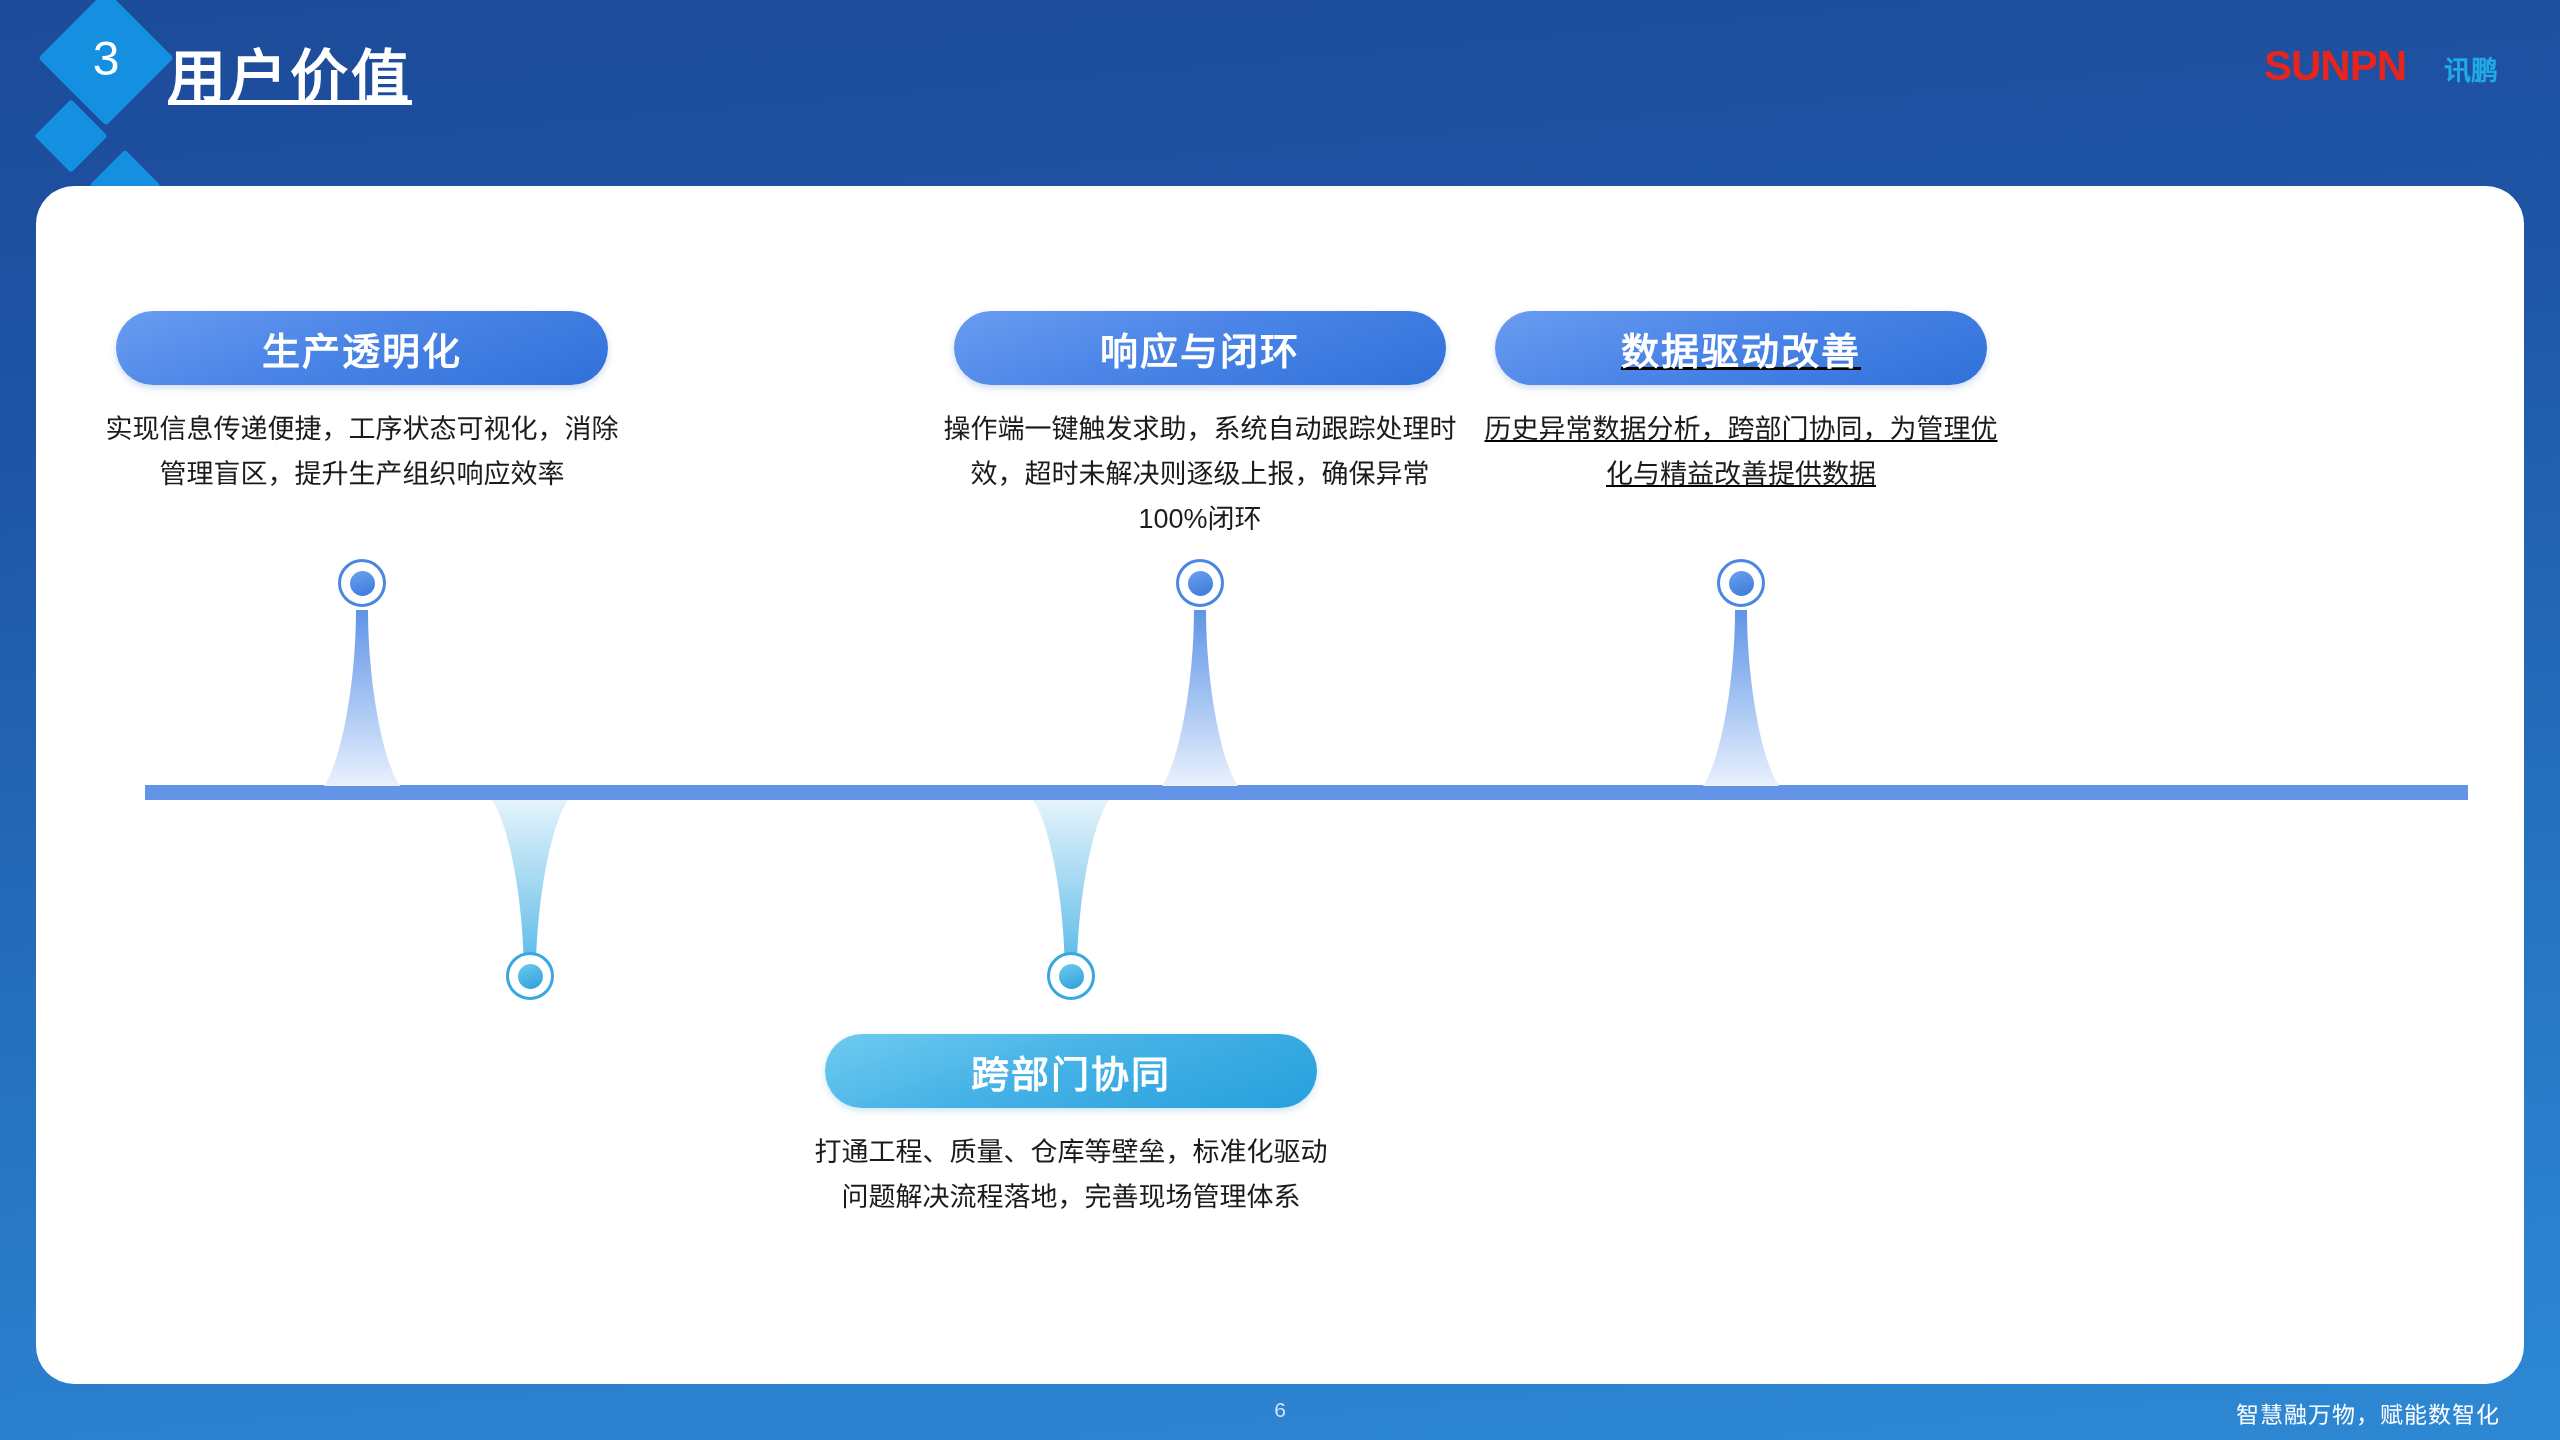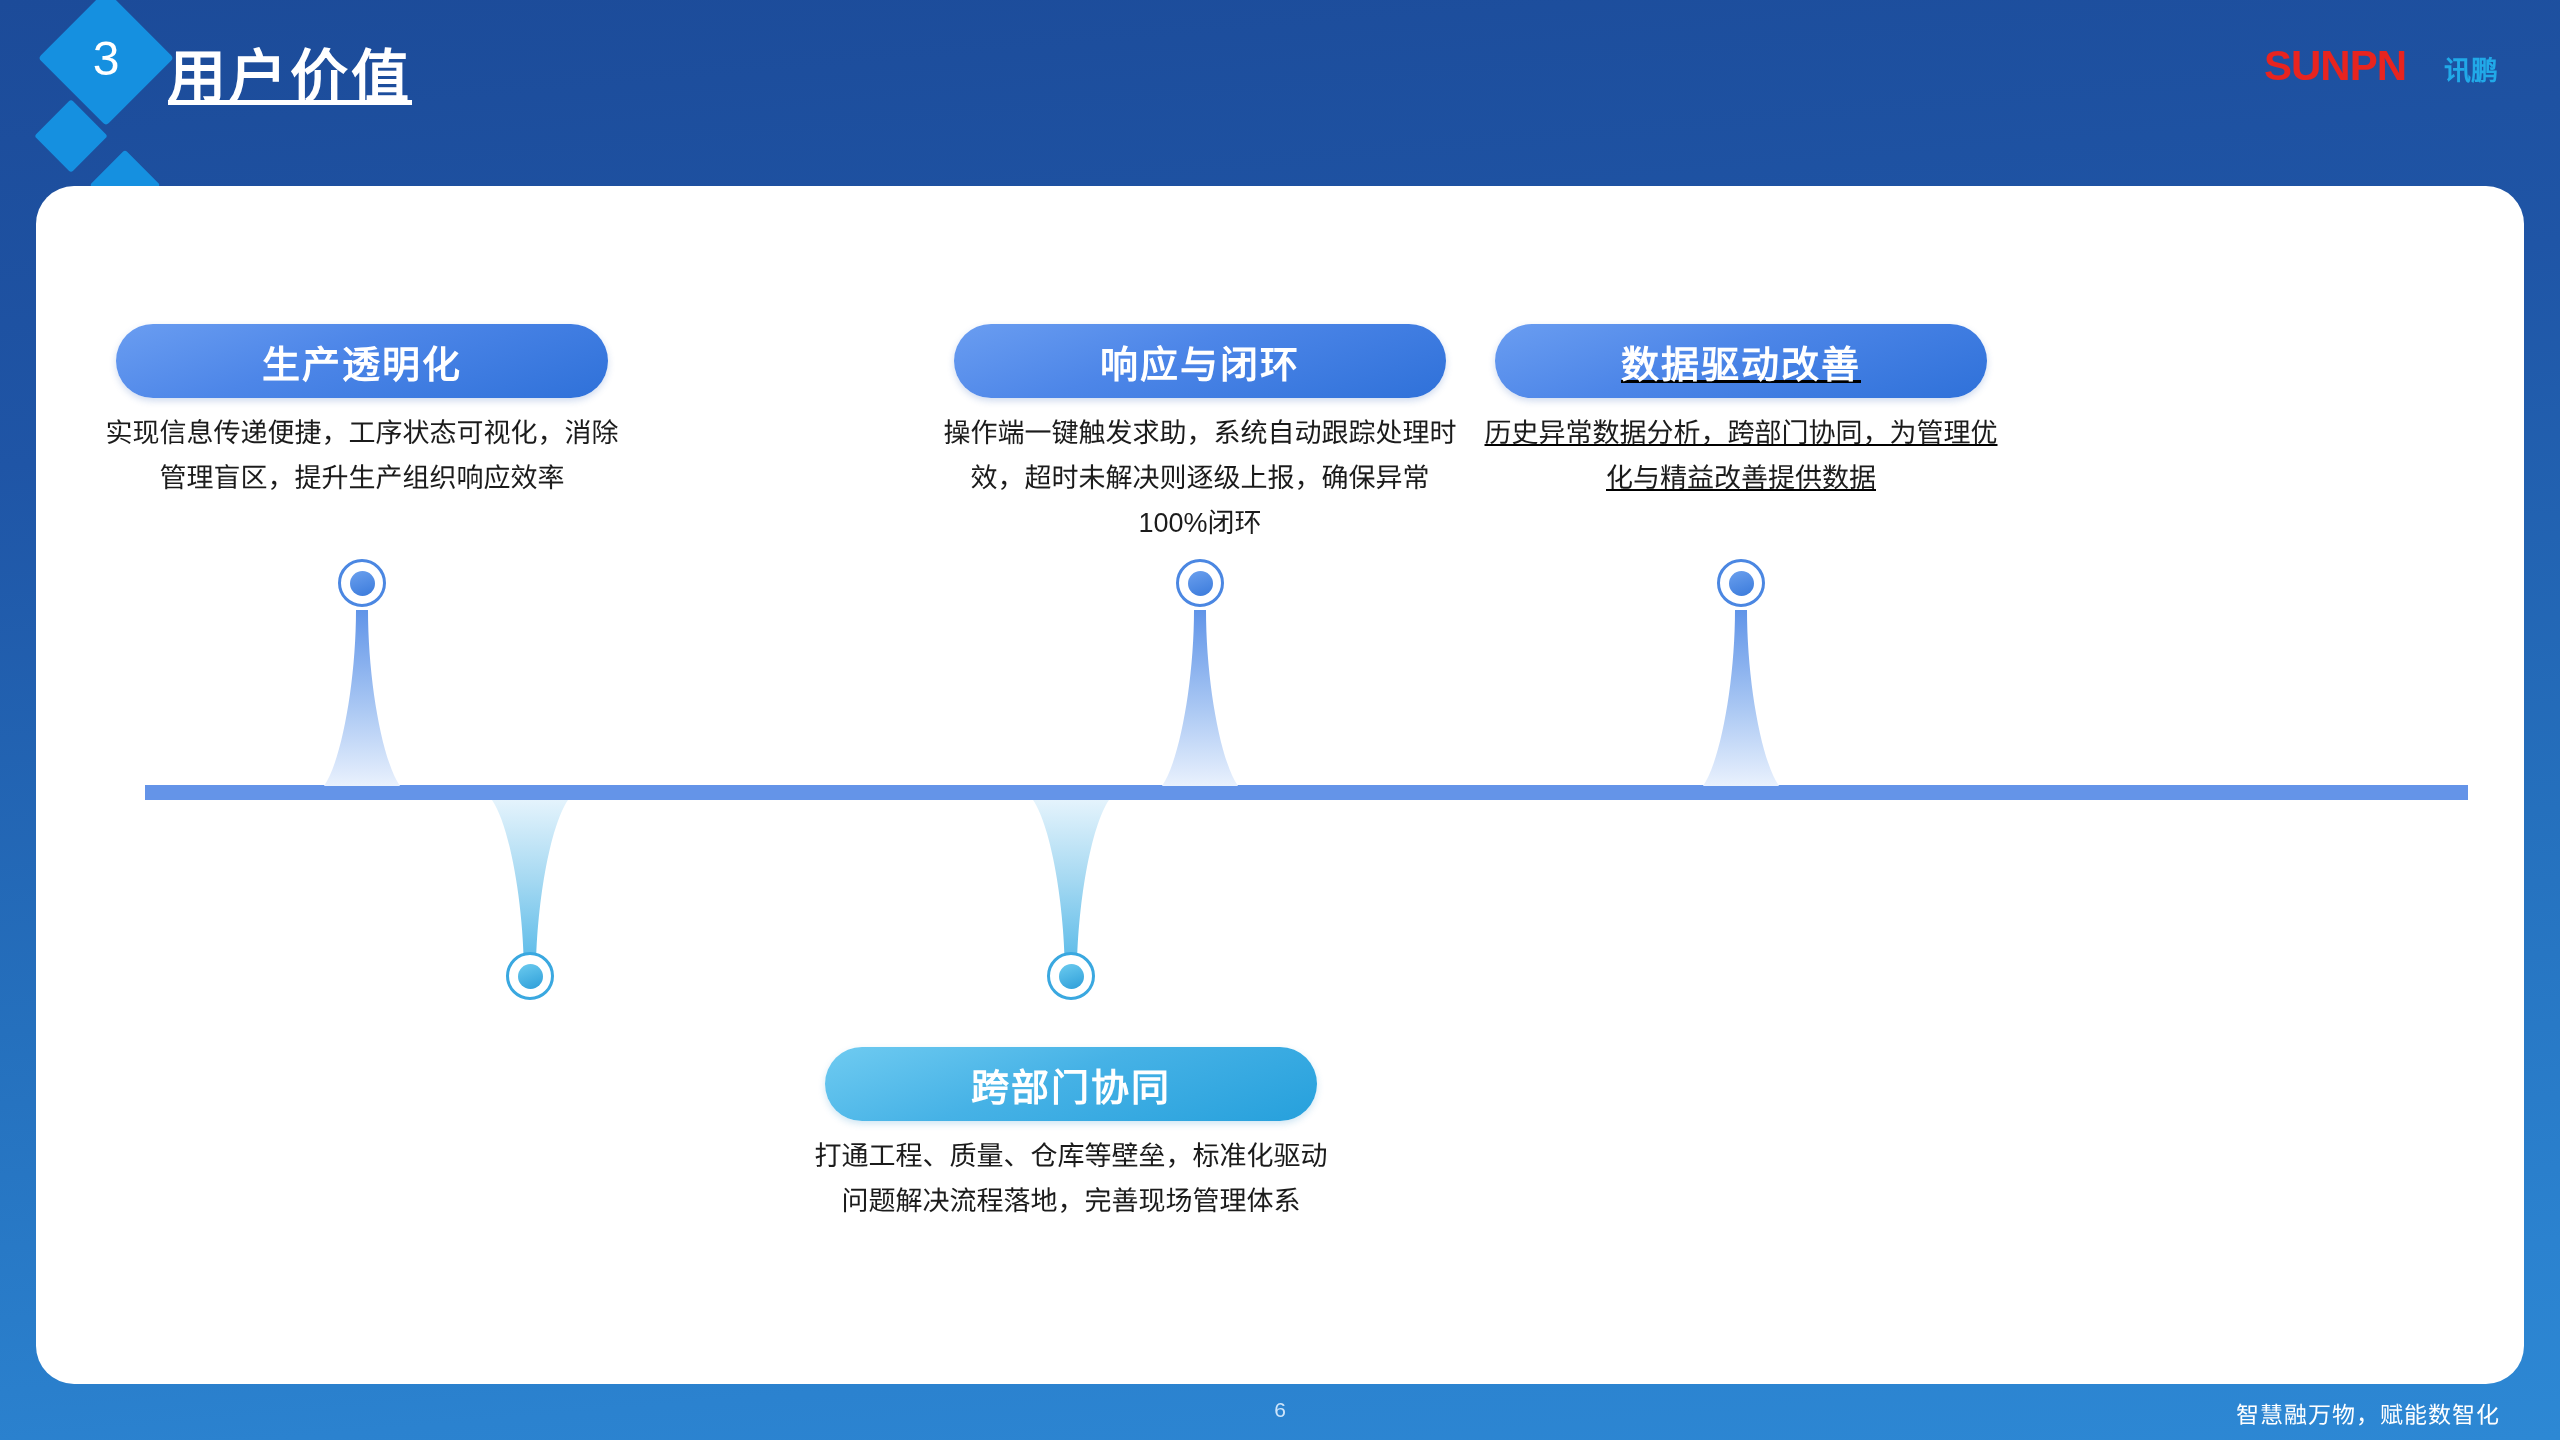--- a/index.html
+++ b/index.html
@@ -114,41 +114,42 @@
 
   
   .item {
     position: absolute;
     width: 600px;
   }
 
   .pill {
     width: 492px;
     height: 74px;
-    margin: 13px auto;
+    margin: 0 auto;
     border-radius: 37px;
     display: flex;
     align-items: center;
     justify-content: center;
     color: #ffffff;
     font-size: 38px;
     font-weight: bold;
     letter-spacing: 2px;
     box-sizing: border-box;
   }
   .pill.top {
     background: linear-gradient(160deg, #6a9df1 0%, #4d86e8 42%, #2f71d9 100%);
     box-shadow: 0 3px 7px rgba(40,90,180,0.22);
   }
   .pill.bottom {
     background: linear-gradient(160deg, #6fcbf1 0%, #46b2e6 45%, #26a0dc 100%);
     box-shadow: 0 3px 7px rgba(40,140,200,0.22);
   }
 
   .desc {
+    margin-top: 22px;
     color: #1b1b1b;
     font-size: 27px;
     line-height: 45px;
     text-align: center;
     padding: 0 42px;
     box-sizing: border-box;
   }
 
   
   .marker {

